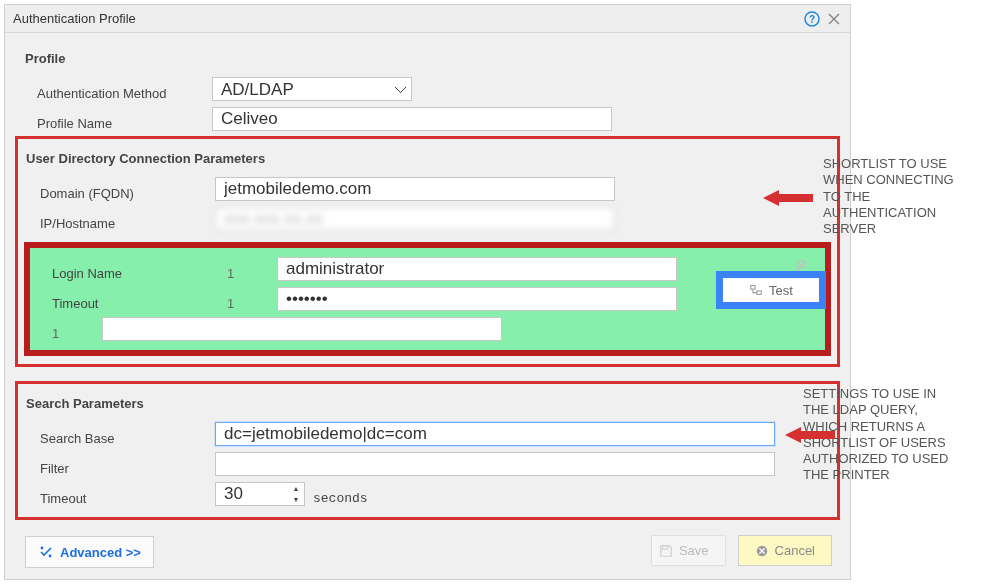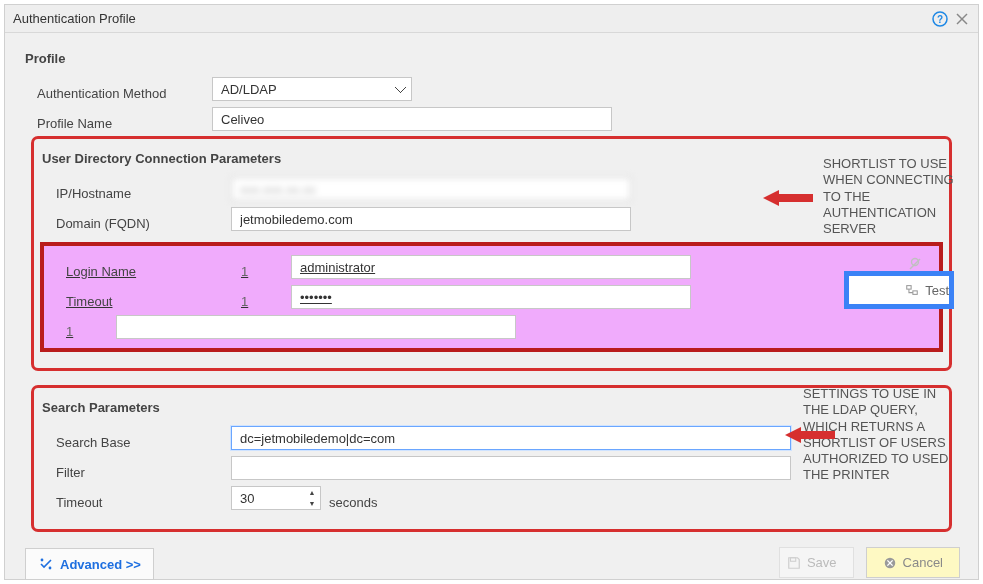--- a/index.html
+++ b/index.html
@@ -9,21 +9,21 @@
     font-size: 13px;
     color: #333;
     background: #fff;
     width: 983px;
     height: 584px;
     position: relative;
   }
   .dialog {
     position: absolute;
     left: 4px; top: 4px;
-    width: 975px; height: 576px;
+    width: 847px; height: 576px;
     background: #f0f0f0;
     border: 1px solid #d0d0d0;
   }
   .titlebar {
     height: 28px;
     background: #eeeeee;
     border-bottom: 1px solid #d8d8d8;
     display: flex;
     align-items: center;
     padding: 0 8px;
@@ -49,71 +49,70 @@
     width: 175px;
     color: #444;
   }
   .row .num { width: 50px; text-align: left; color: #666; }
   .txt, .select, .num-input {
     border: 1px solid #c7c7c7;
     background: #fff;
     height: 24px;
     padding: 0 8px;
     font-family: inherit;
-    font-size: 13px;
+    font-size: 17px;
     color: #333;
   }
   .select {
     width: 200px;
     appearance: none;
     padding-right: 22px;
     background-image: linear-gradient(45deg, transparent 46%, #444 46%, #444 54%, transparent 54%),
                       linear-gradient(-45deg, transparent 46%, #444 46%, #444 54%, transparent 54%);
     background-position: right 10px top 9px, right 5px top 9px;
     background-size: 6px 6px, 6px 6px;
     background-repeat: no-repeat;
   }
   .w400 { width: 400px; }
   .w560 { width: 560px; }
   .group-box {
     border: 3px solid #d62f2f;
-    border-radius: 7px;
-    position: relative;
-    padding: 6px 6px 16px 6px;
-    margin: 6px 16px;
+    border-radius: 0;
+    position: relative;
+    padding: 6px 6px 8px 6px;
+    margin: 6px 0;
   }
   .inner-subbox {
-    border: 4px solid #b91c1c;
+    border: 6px solid #b91c1c;
     margin-top: 8px;
     padding: 6px 6px;
     position: relative;
-    background: #f0abfc;
-    text-decoration: underline;
+    background: #86efac;
   }
   .side-icons {
     position: absolute;
     right: 10px;
     top: 10px;
     width: 28px;
     display: flex;
     flex-direction: column;
     align-items: center;
     gap: 16px;
     color: #b0b0b0;
   }
   .side-icons .ic { font-size: 16px; }
   .test-btn {
     position: absolute;
     right: 24px;
     top: 238px;
     width: 110px; height: 38px;
     background: #fff;
-    border: 5px solid #3b82f6;
+    border: 7px solid #3b82f6;
     color: #666;
-    display: flex; align-items: center; justify-content: flex-end; gap: 6px;
+    display: flex; align-items: center; justify-content: center; gap: 6px;
     cursor: pointer;
   }
   .test-btn svg { width: 14px; height: 14px; }
   .arrow {
     position: absolute;
     width: 50px; height: 20px;
     z-index: 5;
   }
   .arrow svg { width: 100%; height: 100%; }
   .callout {
@@ -169,21 +168,21 @@
     position: absolute; right: 1px; top: 1px; bottom: 1px;
     width: 16px;
     display: flex; flex-direction: column;
   }
   .spinner div {
     flex: 1;
     display: flex; align-items: center; justify-content: center;
     font-size: 7px; color: #444; cursor: pointer;
     user-select: none;
   }
-  .seconds { margin-left: 8px; color: #444; }
+  .seconds { margin-left: 8px; color: #444; font-family: Liberation Mono, monospace; }
   .profile-area { padding: 2px 6px 0 6px; }
 </style>
 </head>
 <body>
 
 <div class="dialog">
 
   <div class="titlebar">
     <div class="title">Authentication Profile</div>
     <div class="help">
@@ -215,26 +214,26 @@
         <label class="fld">Profile Name</label>
         <input type="text" class="txt w400" value="Celiveo" style="">
       </div>
     </div>
 
     
     <div class="group-box" style="margin-top:2px;">
       <div class="section-title" style="margin-left:2px;">User Directory Connection Parameters</div>
 
       <div class="row">
+        <label class="fld">Domain (FQDN)</label>
+        <input type="text" class="txt w400" value="jetmobiledemo.com" style="">
+      </div>
+      <div class="row">
         <label class="fld">IP/Hostname</label>
         <input type="text" class="txt w400 blur-box" value="xxx.xxx.xx.xx" style="">
-      </div>
-      <div class="row">
-        <label class="fld">Domain (FQDN)</label>
-        <input type="text" class="txt w400" value="jetmobiledemo.com" style="">
       </div>
 
       <div class="inner-subbox">
         <div class="side-icons">
           <span class="ic">
             <svg viewBox="0 0 16 16" width="16" height="16">
                 <circle cx="8" cy="6" r="3.5" fill="none" stroke="#c0c0c0" stroke-width="1.4"></circle>
                 <line x1="3" y1="13" x2="13" y2="3" stroke="#c0c0c0" stroke-width="1.4"></line>
               </svg>
           </span>

